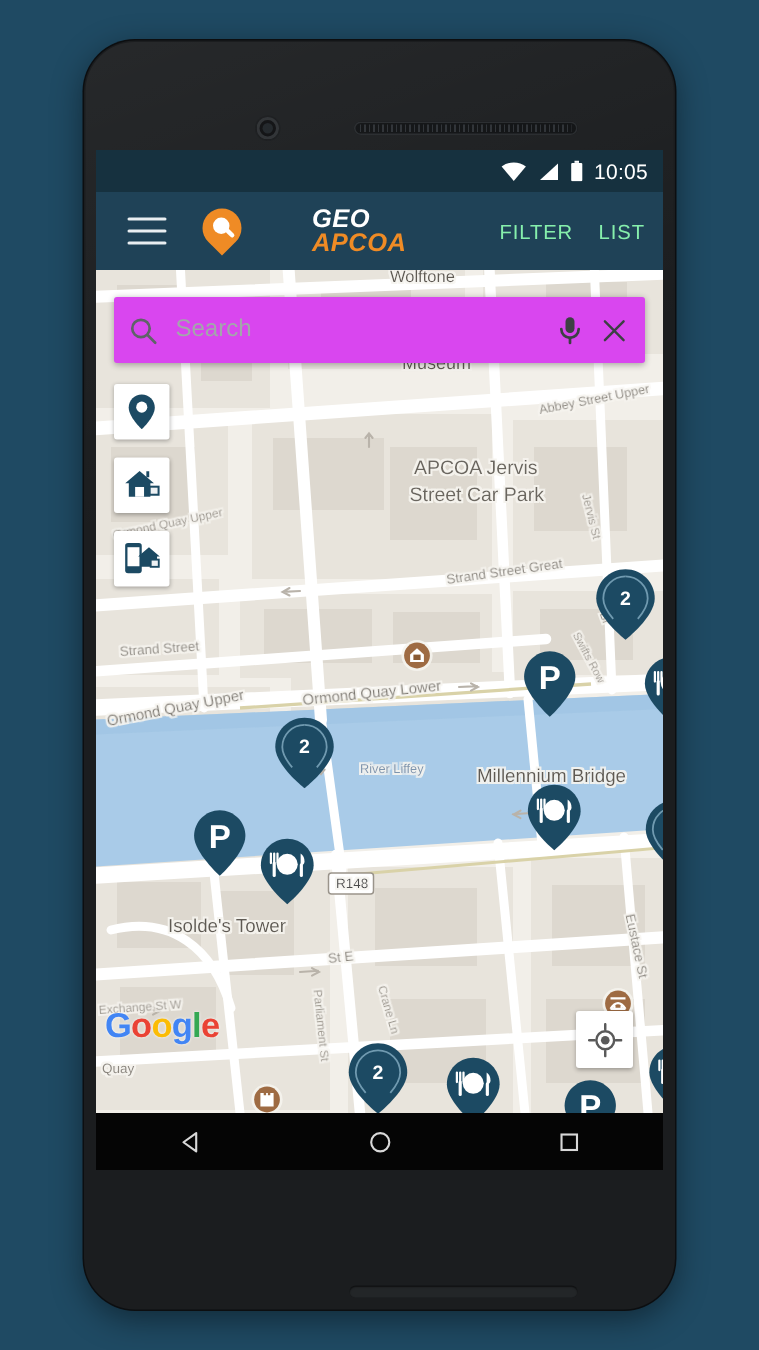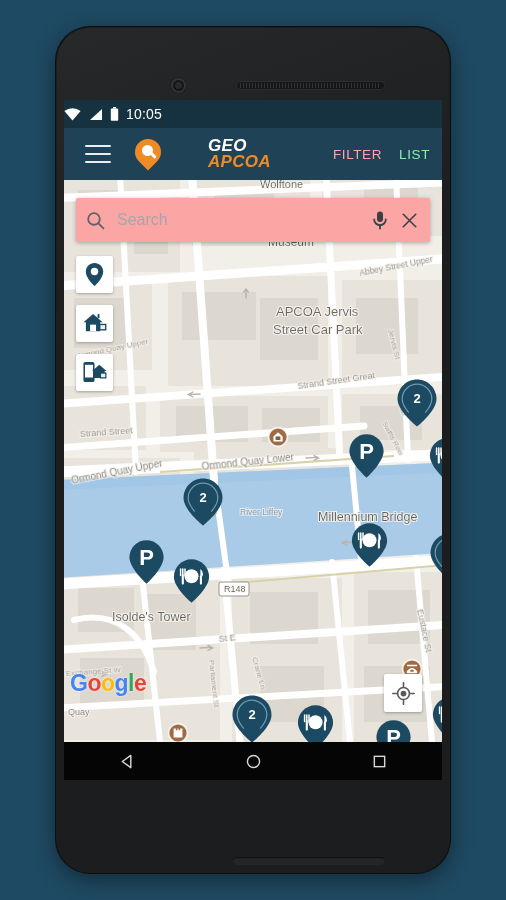--- a/index.html
+++ b/index.html
@@ -43,22 +43,22 @@
   }
   
   #screen{
     position:absolute;left:64px;top:100px;width:378px;height:680px;
     background:#000;overflow:hidden;
   }
   
   #status-bar{
     position:absolute;left:0;top:0;width:378px;height:28px;
     background:#16313f;color:#fff;
-    display:flex;align-items:center;gap:7px;
-    box-sizing:border-box;
+    display:flex;align-items:center;justify-content:flex-end;gap:7px;
+    padding-right:10px;box-sizing:border-box;
   }
   #status-bar .sicon{display:block;}
   #status-clock{font-size:14px;letter-spacing:.2px;}
   
   #app-bar{
     position:absolute;left:0;top:28px;width:378px;height:52px;
     background:#1f4257;display:flex;align-items:center;box-sizing:border-box;
     padding:0 12px;
   }
   #hamburger-button{width:26px;height:18px;display:flex;flex-direction:column;justify-content:space-between;cursor:pointer;margin-left:9px;}
@@ -74,33 +74,33 @@
     background:#fff;
   }
   #logo-pin .pin-handle{
     position:absolute;left:15px;top:15px;width:7px;height:2.6px;background:#fff;
     transform:rotate(45deg);border-radius:2px;
   }
   #logo-text{margin-left:5px;line-height:.93;font-weight:bold;font-style:italic;}
   #logo-geo{display:block;color:#ffffff;font-size:17px;letter-spacing:.3px;}
   #logo-findit{display:block;color:#ef8b25;font-size:17px;letter-spacing:.3px;}
   #app-bar-actions{margin-left:auto;display:flex;align-items:center;gap:17px;}
-  #filter-action{color:#fca5a5;font-size:13.5px;letter-spacing:.6px;cursor:pointer;}
+  #filter-action{color:#86efac;font-size:13.5px;letter-spacing:.6px;cursor:pointer;}
   #list-action{color:#86efac;font-size:13.5px;letter-spacing:.6px;cursor:pointer;}
   
   #map-view{
     position:absolute;left:0;top:80px;width:378px;height:562px;
     background:#f2efe9;overflow:hidden;
   }
   #map-canvas{position:absolute;inset:0;}
   
   
   #search-bar{
     position:absolute;left:12px;top:18px;width:354px;height:44px;
-    background:#fca5a5;border-radius:2px;box-shadow:0 1px 4px rgba(0,0,0,.3);
+    background:#d946ef;border-radius:2px;box-shadow:0 1px 4px rgba(0,0,0,.3);
     display:flex;align-items:center;padding:0 10px;box-sizing:border-box;
   }
   #search-input{
     flex:1;border:none;outline:none;background:transparent;
     font-family:"Liberation Sans", sans-serif;font-size:16px;color:#3c4043;
     margin-left:10px;
   }
   #search-input::placeholder{color:#a3a7ab;}
   
   #map-tools{position:absolute;left:12px;top:76px;display:flex;flex-direction:column;gap:12px;}

